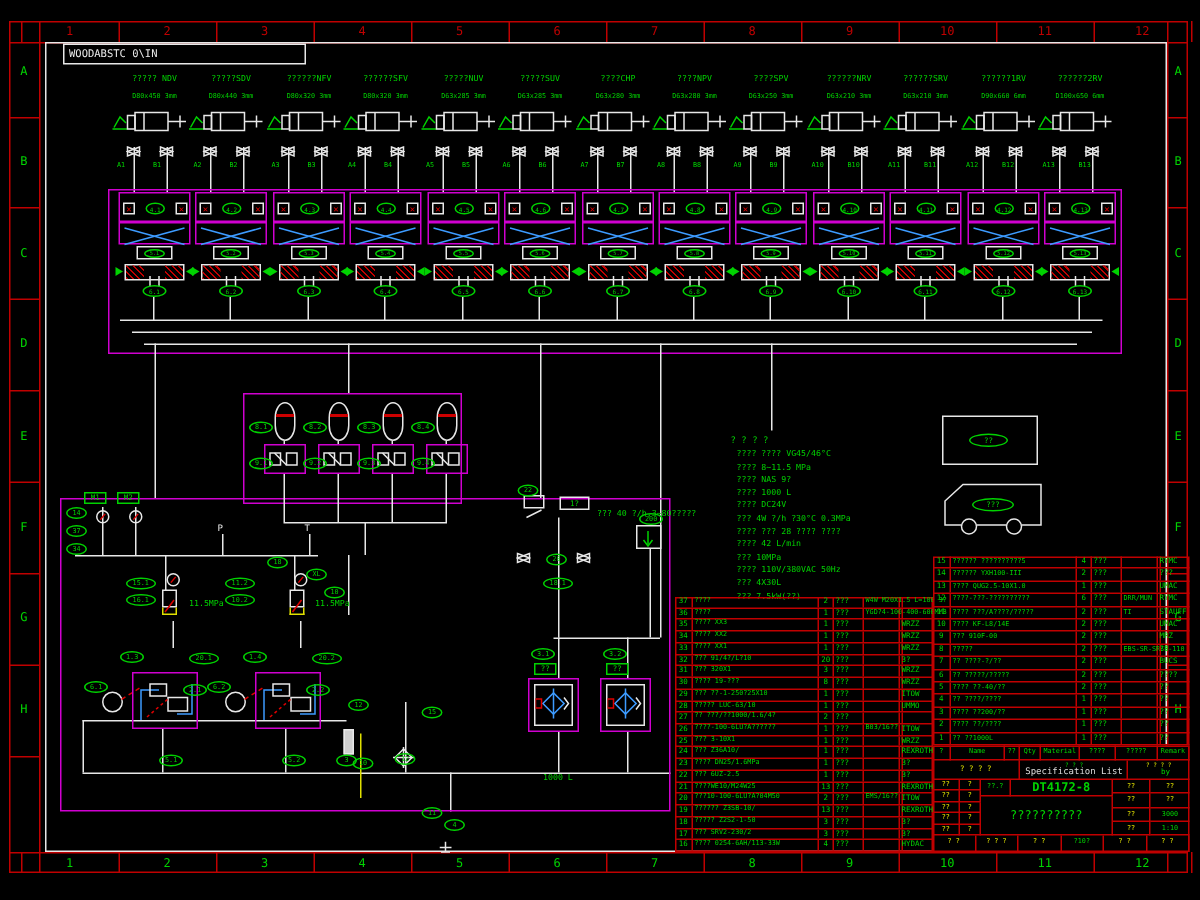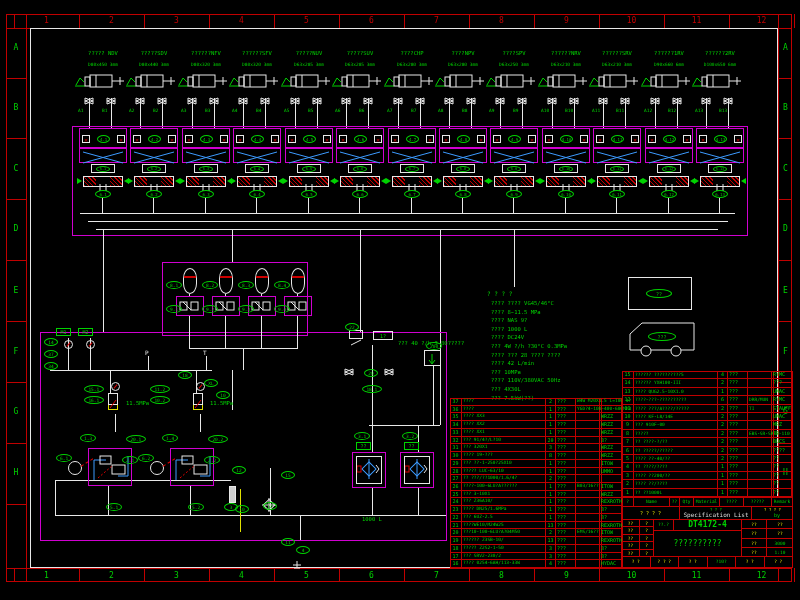--- a/index.html
+++ b/index.html
@@ -92,20 +92,21 @@
     <div style="position: absolute; left: 779px; top: 224px; width: 13px; text-align: center; color: rgb(0, 210, 0); font-size: 8px;">D</div>
     <div style="position: absolute; left: 8px; top: 286px; width: 16px; text-align: center; color: rgb(0, 210, 0); font-size: 8px;">E</div>
     <div style="position: absolute; left: 779px; top: 286px; width: 13px; text-align: center; color: rgb(0, 210, 0); font-size: 8px;">E</div>
     <div style="position: absolute; left: 8px; top: 347px; width: 16px; text-align: center; color: rgb(0, 210, 0); font-size: 8px;">F</div>
     <div style="position: absolute; left: 779px; top: 347px; width: 13px; text-align: center; color: rgb(0, 210, 0); font-size: 8px;">F</div>
     <div style="position: absolute; left: 8px; top: 407px; width: 16px; text-align: center; color: rgb(0, 210, 0); font-size: 8px;">G</div>
     <div style="position: absolute; left: 779px; top: 407px; width: 13px; text-align: center; color: rgb(0, 210, 0); font-size: 8px;">G</div>
     <div style="position: absolute; left: 8px; top: 468px; width: 16px; text-align: center; color: rgb(0, 210, 0); font-size: 8px;">H</div>
     <div style="position: absolute; left: 779px; top: 468px; width: 13px; text-align: center; color: rgb(0, 210, 0); font-size: 8px;">H</div>
     <div style="position: absolute; left: 30px; top: 28px; width: 748px; height: 540px; border: 1px solid rgb(232, 232, 232);"></div>
+    <div style="position: absolute; left: 42px; top: 29px; width: 162px; height: 14px; border: 1px solid rgb(232, 232, 232); color: rgb(232, 232, 232); font-size: 7px; line-height: 12px; padding-left: 3px;">WOODABSTC 0\IN</div>
     <div style="position: absolute; left: 76px; top: 50px; width: 54px; height: 164px;">
       <div style="position: absolute; left: 0px; top: 0px; width: 54px; text-align: center; color: rgb(0, 210, 0); font-size: 5.5px;">????? NDV</div>
       <div style="position: absolute; left: 0px; top: 12px; width: 54px; text-align: center; color: rgb(0, 210, 0); font-size: 4.5px;">D80x450 3mm</div>
       <div style="position: absolute; left: -2px; top: 22px; width: 12px; height: 12px;"><svg width="12" height="12">
           <path d="M2 10 L6 3 L10 7" stroke="#00d200" fill="none"></path>
           <line x1="1" y1="11" x2="11" y2="11" stroke="#00d200"></line>
         </svg></div>
       <div style="position: absolute; left: 8px; top: 22px; width: 42px; height: 18px;"><svg width="42" height="18">
           <g stroke="#e8e8e8" fill="none">
             <rect x="1" y="5" width="5" height="9"></rect>
@@ -1505,21 +1506,21 @@
     <div style="position: absolute; left: 640px; top: 520px; width: 14px; height: 7.4px; border-right: 1px solid rgb(192, 0, 0); border-bottom: 1px solid rgb(192, 0, 0); color: rgb(224, 224, 0); font-size: 4.5px; line-height: 7px; text-align: center;">?</div>
     <div style="position: absolute; left: 622px; top: 527.4px; width: 18px; height: 7.4px; border-right: 1px solid rgb(192, 0, 0); border-bottom: 1px solid rgb(192, 0, 0); color: rgb(224, 224, 0); font-size: 4.5px; line-height: 7px; text-align: center;">??</div>
     <div style="position: absolute; left: 640px; top: 527.4px; width: 14px; height: 7.4px; border-right: 1px solid rgb(192, 0, 0); border-bottom: 1px solid rgb(192, 0, 0); color: rgb(224, 224, 0); font-size: 4.5px; line-height: 7px; text-align: center;">?</div>
     <div style="position: absolute; left: 622px; top: 534.8px; width: 18px; height: 7.4px; border-right: 1px solid rgb(192, 0, 0); border-bottom: 1px solid rgb(192, 0, 0); color: rgb(224, 224, 0); font-size: 4.5px; line-height: 7px; text-align: center;">??</div>
     <div style="position: absolute; left: 640px; top: 534.8px; width: 14px; height: 7.4px; border-right: 1px solid rgb(192, 0, 0); border-bottom: 1px solid rgb(192, 0, 0); color: rgb(224, 224, 0); font-size: 4.5px; line-height: 7px; text-align: center;">?</div>
     <div style="position: absolute; left: 622px; top: 542.2px; width: 18px; height: 7.4px; border-right: 1px solid rgb(192, 0, 0); border-bottom: 1px solid rgb(192, 0, 0); color: rgb(224, 224, 0); font-size: 4.5px; line-height: 7px; text-align: center;">??</div>
     <div style="position: absolute; left: 640px; top: 542.2px; width: 14px; height: 7.4px; border-right: 1px solid rgb(192, 0, 0); border-bottom: 1px solid rgb(192, 0, 0); color: rgb(224, 224, 0); font-size: 4.5px; line-height: 7px; text-align: center;">?</div>
     <div style="position: absolute; left: 622px; top: 549.6px; width: 18px; height: 7.4px; border-right: 1px solid rgb(192, 0, 0); border-bottom: 1px solid rgb(192, 0, 0); color: rgb(224, 224, 0); font-size: 4.5px; line-height: 7px; text-align: center;">??</div>
     <div style="position: absolute; left: 640px; top: 549.6px; width: 14px; height: 7.4px; border-right: 1px solid rgb(192, 0, 0); border-bottom: 1px solid rgb(192, 0, 0); color: rgb(224, 224, 0); font-size: 4.5px; line-height: 7px; text-align: center;">?</div>
     <div style="position: absolute; left: 654px; top: 520px; width: 20px; height: 11px; border-right: 1px solid rgb(192, 0, 0); border-bottom: 1px solid rgb(192, 0, 0); color: rgb(0, 210, 0); font-size: 4.5px; line-height: 10px; text-align: center;">??.?</div>
-    <div style="position: absolute; left: 674px; top: 520px; width: 68px; height: 11px; border-right: 1px solid rgb(192, 0, 0); border-bottom: 1px solid rgb(192, 0, 0); color: rgb(0, 210, 0); font-size: 8px; line-height: 10px; text-align: center; font-weight: bold;">DT4172-4</div>
+    <div style="position: absolute; left: 674px; top: 520px; width: 68px; height: 11px; border-right: 1px solid rgb(192, 0, 0); border-bottom: 1px solid rgb(192, 0, 0); color: rgb(0, 210, 0); font-size: 8px; line-height: 10px; text-align: center; font-weight: bold;">DT4172-8</div>
     <div style="position: absolute; left: 654px; top: 531px; width: 88px; height: 26px; border-right: 1px solid rgb(192, 0, 0); border-bottom: 1px solid rgb(192, 0, 0); color: rgb(0, 210, 0); font-size: 8px; line-height: 26px; text-align: center;">??????????</div>
     <div style="position: absolute; left: 742px; top: 520px; width: 25px; height: 9.25px; border-right: 1px solid rgb(192, 0, 0); border-bottom: 1px solid rgb(192, 0, 0); color: rgb(224, 224, 0); font-size: 4.5px; line-height: 9px; text-align: center;">??</div>
     <div style="position: absolute; left: 767px; top: 520px; width: 26px; height: 9.25px; border-bottom: 1px solid rgb(192, 0, 0); color: rgb(224, 224, 0); font-size: 4.5px; line-height: 9px; text-align: center;">??</div>
     <div style="position: absolute; left: 742px; top: 529.25px; width: 25px; height: 9.25px; border-right: 1px solid rgb(192, 0, 0); border-bottom: 1px solid rgb(192, 0, 0); color: rgb(224, 224, 0); font-size: 4.5px; line-height: 9px; text-align: center;">??</div>
     <div style="position: absolute; left: 767px; top: 529.25px; width: 26px; height: 9.25px; border-bottom: 1px solid rgb(192, 0, 0); color: rgb(224, 224, 0); font-size: 4.5px; line-height: 9px; text-align: center;">??</div>
     <div style="position: absolute; left: 742px; top: 538.5px; width: 25px; height: 9.25px; border-right: 1px solid rgb(192, 0, 0); border-bottom: 1px solid rgb(192, 0, 0); color: rgb(224, 224, 0); font-size: 4.5px; line-height: 9px; text-align: center;">??</div>
     <div style="position: absolute; left: 767px; top: 538.5px; width: 26px; height: 9.25px; border-bottom: 1px solid rgb(192, 0, 0); color: rgb(0, 210, 0); font-size: 4.5px; line-height: 9px; text-align: center;">3000</div>
     <div style="position: absolute; left: 742px; top: 547.75px; width: 25px; height: 9.25px; border-right: 1px solid rgb(192, 0, 0); border-bottom: 1px solid rgb(192, 0, 0); color: rgb(224, 224, 0); font-size: 4.5px; line-height: 9px; text-align: center;">??</div>
     <div style="position: absolute; left: 767px; top: 547.75px; width: 26px; height: 9.25px; border-bottom: 1px solid rgb(192, 0, 0); color: rgb(0, 210, 0); font-size: 4.5px; line-height: 9px; text-align: center;">1:10</div>
     <div style="position: absolute; left: 622px; top: 557px; width: 28.5px; height: 11px; border-right: 1px solid rgb(192, 0, 0); color: rgb(224, 224, 0); font-size: 4.5px; line-height: 10px; text-align: center;">? ?</div>

